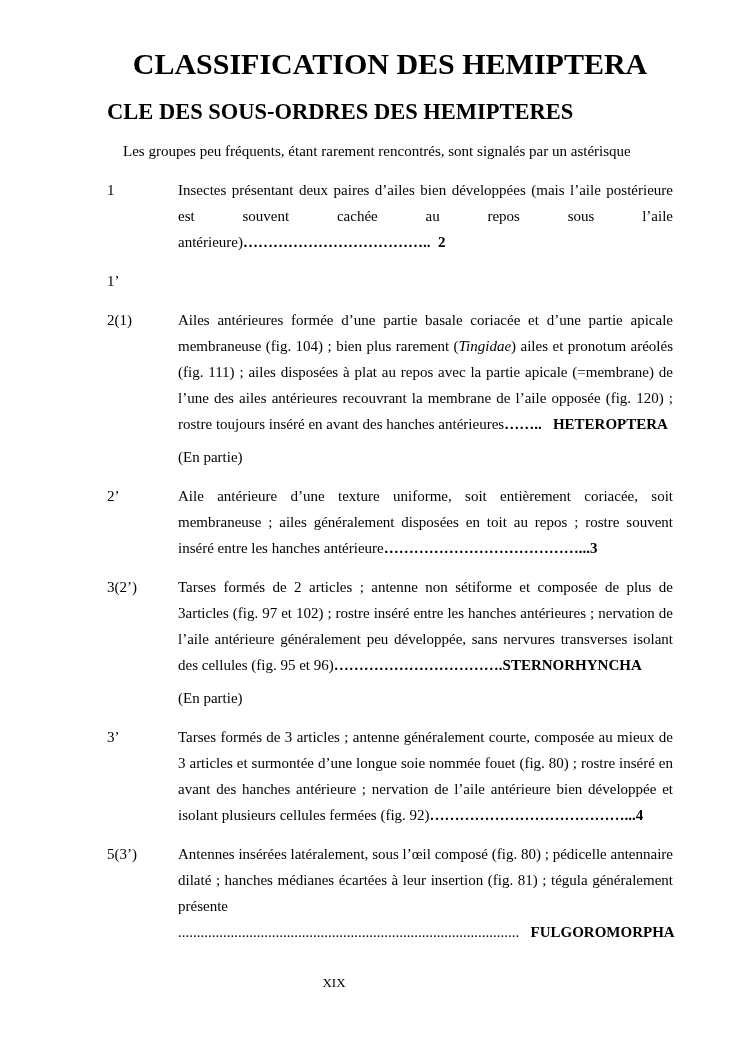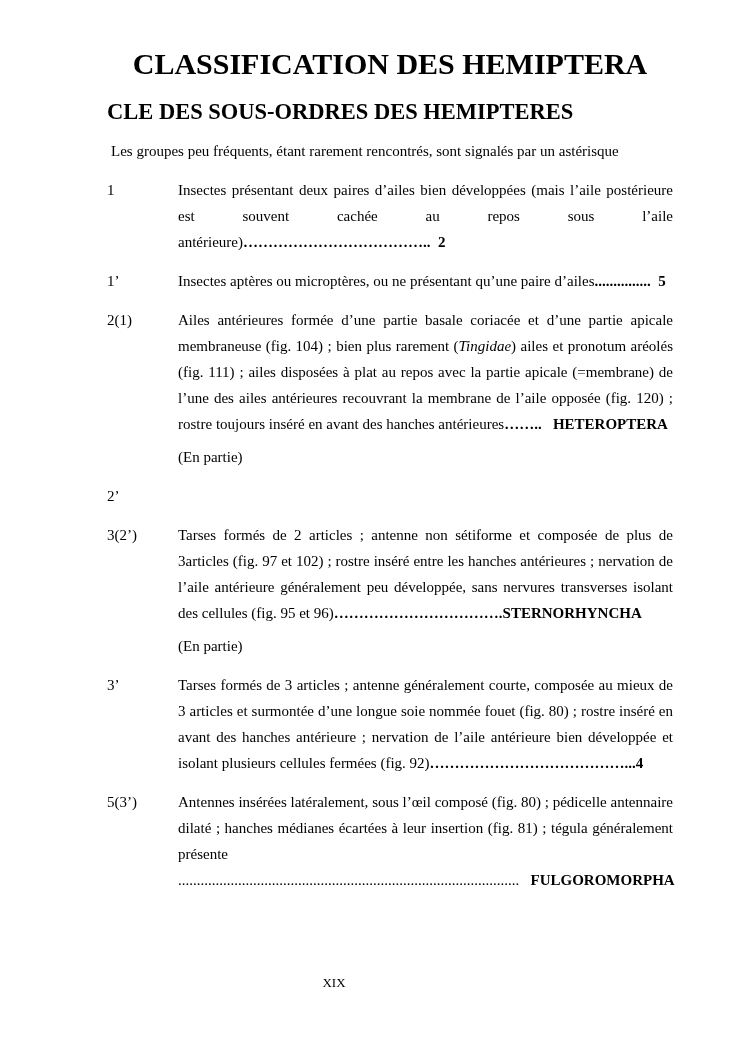--- a/index.html
+++ b/index.html
@@ -26,21 +26,21 @@
     line-height: 26px;
     margin: 0;
   }
   .section-heading {
     font-weight: bold;
     line-height: 26px;
     margin: 22px 0 0 0;
   }
   .intro-line {
     line-height: 26px;
-    margin: 13px 0 0 4px;
+    margin: 13px 0 0 16px;
   }
   .key-item {
     display: flex;
     margin-top: 13px;
   }
   .key-label {
     width: 71px;
     flex: none;
     line-height: 26px;
   }
@@ -78,35 +78,35 @@
 
   <div class="key-item">
     <div class="key-label">1</div>
     <div class="key-body">
       <p class="key-text"><span>Insectes présentant deux paires d’ailes bien développées (mais l’aile postérieure est souvent cachée au repos sous l’aile antérieure)</span><span style="font-weight: bold;">………………………………..</span><span>&nbsp;&nbsp;</span><span style="font-weight: bold;">2</span></p>
     </div>
   </div>
 
   <div class="key-item">
     <div class="key-label">1’</div>
-    <div class="key-body">
-      <p class="key-text"><span>Insectes aptères ou microptères, ou ne présentant qu’une paire d’ailes</span><span style="font-weight: bold;">...............</span><span>&nbsp;&nbsp;</span><span style="font-weight: bold;">5</span></p>
-    </div>
   </div>
 
   <div class="key-item">
     <div class="key-label">2(1)</div>
     <div class="key-body">
       <p class="key-text"><span>Ailes antérieures formée d’une partie basale coriacée et d’une partie apicale membraneuse (fig. 104) ; bien plus rarement (</span><span style="font-style: italic;">Tingidae</span><span>) ailes et pronotum aréolés (fig. 111) ; ailes disposées à plat au repos avec la partie apicale (=membrane) de l’une des ailes antérieures recouvrant la membrane de l’aile opposée (fig. 120) ; rostre toujours inséré en avant des hanches antérieures</span><span style="font-weight: bold;">……..</span><span>&nbsp;&nbsp;&nbsp;</span><span style="font-weight: bold;">HETEROPTERA</span></p>
       <div class="note-line">(En partie)</div>
     </div>
   </div>
 
   <div class="key-item">
     <div class="key-label">2’</div>
+    <div class="key-body">
+      <p class="key-text"><span>Aile antérieure d’une texture uniforme, soit entièrement coriacée, soit membraneuse ; ailes généralement disposées en toit au repos ; rostre souvent inséré entre les hanches antérieure</span><span style="font-weight: bold;">…………………………………...</span><span style="font-weight: bold;">3</span></p>
+    </div>
   </div>
 
   <div class="key-item">
     <div class="key-label">3(2’)</div>
     <div class="key-body">
       <p class="key-text"><span>Tarses formés de 2 articles ; antenne non sétiforme et composée de plus de 3articles (fig. 97 et 102) ; rostre inséré entre les hanches antérieures ; nervation de l’aile antérieure généralement peu développée, sans nervures transverses isolant des cellules (fig. 95 et 96)</span><span style="font-weight: bold;">…………………………….</span><span style="font-weight: bold;">STERNORHYNCHA</span></p>
       <div class="note-line">(En partie)</div>
     </div>
   </div>
 

